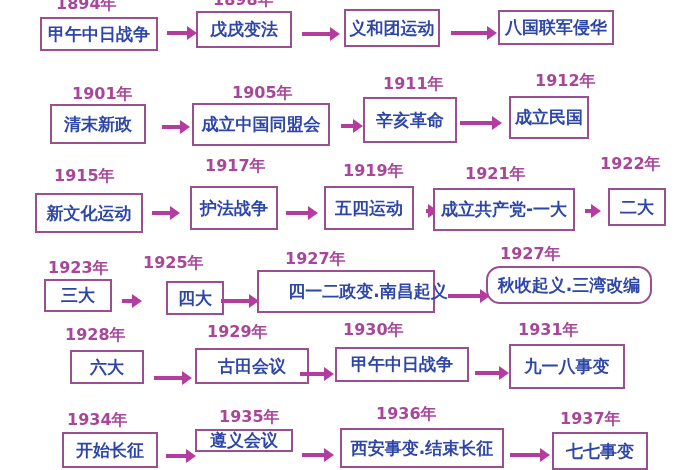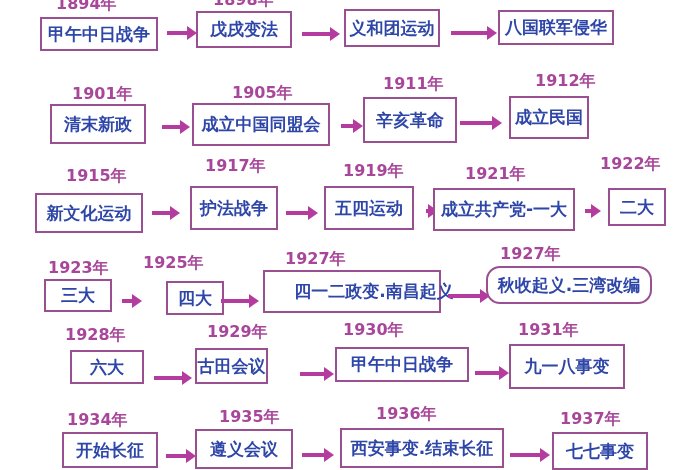--- a/index.html
+++ b/index.html
@@ -46,21 +46,21 @@
 <div class="arrow" style="left:162px;top:125px;width:20px;"></div>
 <div class="year" style="left:232px;top:84px;">1905年</div>
 <div class="box" style="left:192px;top:103px;width:138px;height:43px;">成立中国同盟会</div>
 <div class="arrow" style="left:341px;top:124px;width:14px;"></div>
 <div class="year" style="left:383px;top:75px;">1911年</div>
 <div class="box" style="left:363px;top:97px;width:94px;height:46px;">辛亥革命</div>
 <div class="arrow" style="left:460px;top:121px;width:34px;"></div>
 <div class="year" style="left:535px;top:72px;">1912年</div>
 <div class="box" style="left:509px;top:96px;width:80px;height:43px;">成立民国</div>
 
-<div class="year" style="left:54px;top:167px;margin-left:12px;">1915年</div>
+<div class="year" style="left:54px;top:167px;">1915年</div>
 <div class="box" style="left:35px;top:193px;width:108px;height:40px;">新文化运动</div>
 <div class="arrow" style="left:152px;top:211px;width:20px;"></div>
 <div class="year" style="left:205px;top:157px;">1917年</div>
 <div class="box" style="left:190px;top:186px;width:88px;height:44px;">护法战争</div>
 <div class="arrow" style="left:286px;top:211px;width:24px;"></div>
 <div class="year" style="left:343px;top:162px;">1919年</div>
 <div class="box" style="left:324px;top:186px;width:90px;height:44px;">五四运动</div>
 <div class="arrow" style="left:426px;top:209px;width:4px;"></div>
 <div class="year" style="left:465px;top:165px;">1921年</div>
 <div class="box" style="left:433px;top:188px;width:142px;height:43px;">成立共产党-一大</div>
@@ -68,40 +68,40 @@
 <div class="year" style="left:600px;top:155px;">1922年</div>
 <div class="box" style="left:608px;top:188px;width:58px;height:38px;">二大</div>
 
 <div class="year" style="left:48px;top:259px;">1923年</div>
 <div class="box" style="left:44px;top:279px;width:68px;height:33px;">三大</div>
 <div class="arrow" style="left:122px;top:299px;width:12px;"></div>
 <div class="year" style="left:143px;top:254px;">1925年</div>
 <div class="box" style="left:150px;top:281px;width:58px;height:34px;margin-left:16px;">四大</div>
 <div class="arrow" style="left:221px;top:299px;width:30px;"></div>
 <div class="year" style="left:285px;top:250px;">1927年</div>
-<div class="box" style="left:263px;top:270px;width:178px;height:43px;padding-left:44px;">四一二政变.南昌起义</div>
+<div class="box" style="left:257px;top:270px;width:178px;height:43px;padding-left:44px;">四一二政变.南昌起义</div>
 <div class="arrow" style="left:448px;top:294px;width:34px;"></div>
 <div class="year" style="left:500px;top:245px;">1927年</div>
 <div class="box" style="left:486px;top:266px;width:166px;height:38px;border-radius:14px;">秋收起义.三湾改编</div>
 
 <div class="year" style="left:65px;top:326px;">1928年</div>
 <div class="box" style="left:70px;top:350px;width:74px;height:34px;">六大</div>
 <div class="arrow" style="left:154px;top:376px;width:30px;"></div>
 <div class="year" style="left:207px;top:323px;">1929年</div>
-<div class="box" style="left:195px;top:348px;width:73px;height:36px;">古田会议</div>
+<div class="box" style="left:195px;top:348px;width:114px;height:36px;">古田会议</div>
 <div class="arrow" style="left:300px;top:372px;width:26px;"></div>
 <div class="year" style="left:343px;top:321px;">1930年</div>
 <div class="box" style="left:335px;top:347px;width:134px;height:35px;">甲午中日战争</div>
 <div class="arrow" style="left:475px;top:371px;width:26px;"></div>
 <div class="year" style="left:518px;top:321px;">1931年</div>
 <div class="box" style="left:509px;top:344px;width:116px;height:45px;text-align:center;">九一八事变</div>
 
 <div class="year" style="left:67px;top:411px;">1934年</div>
 <div class="box" style="left:62px;top:432px;width:96px;height:36px;">开始长征</div>
 <div class="arrow" style="left:166px;top:454px;width:22px;"></div>
 <div class="year" style="left:205px;top:408px;margin-left:14px;">1935年</div>
-<div class="box" style="left:195px;top:429px;width:98px;height:40px;">遵义会议</div>
+<div class="box" style="left:195px;top:429px;width:98px;height:23px;">遵义会议</div>
 <div class="arrow" style="left:302px;top:453px;width:24px;"></div>
 <div class="year" style="left:376px;top:405px;">1936年</div>
 <div class="box" style="left:340px;top:428px;width:164px;height:40px;">西安事变.结束长征</div>
 <div class="arrow" style="left:510px;top:453px;width:32px;"></div>
 <div class="year" style="left:560px;top:410px;">1937年</div>
 <div class="box" style="left:552px;top:432px;width:96px;height:38px;">七七事变</div>
 
 </body></html>

